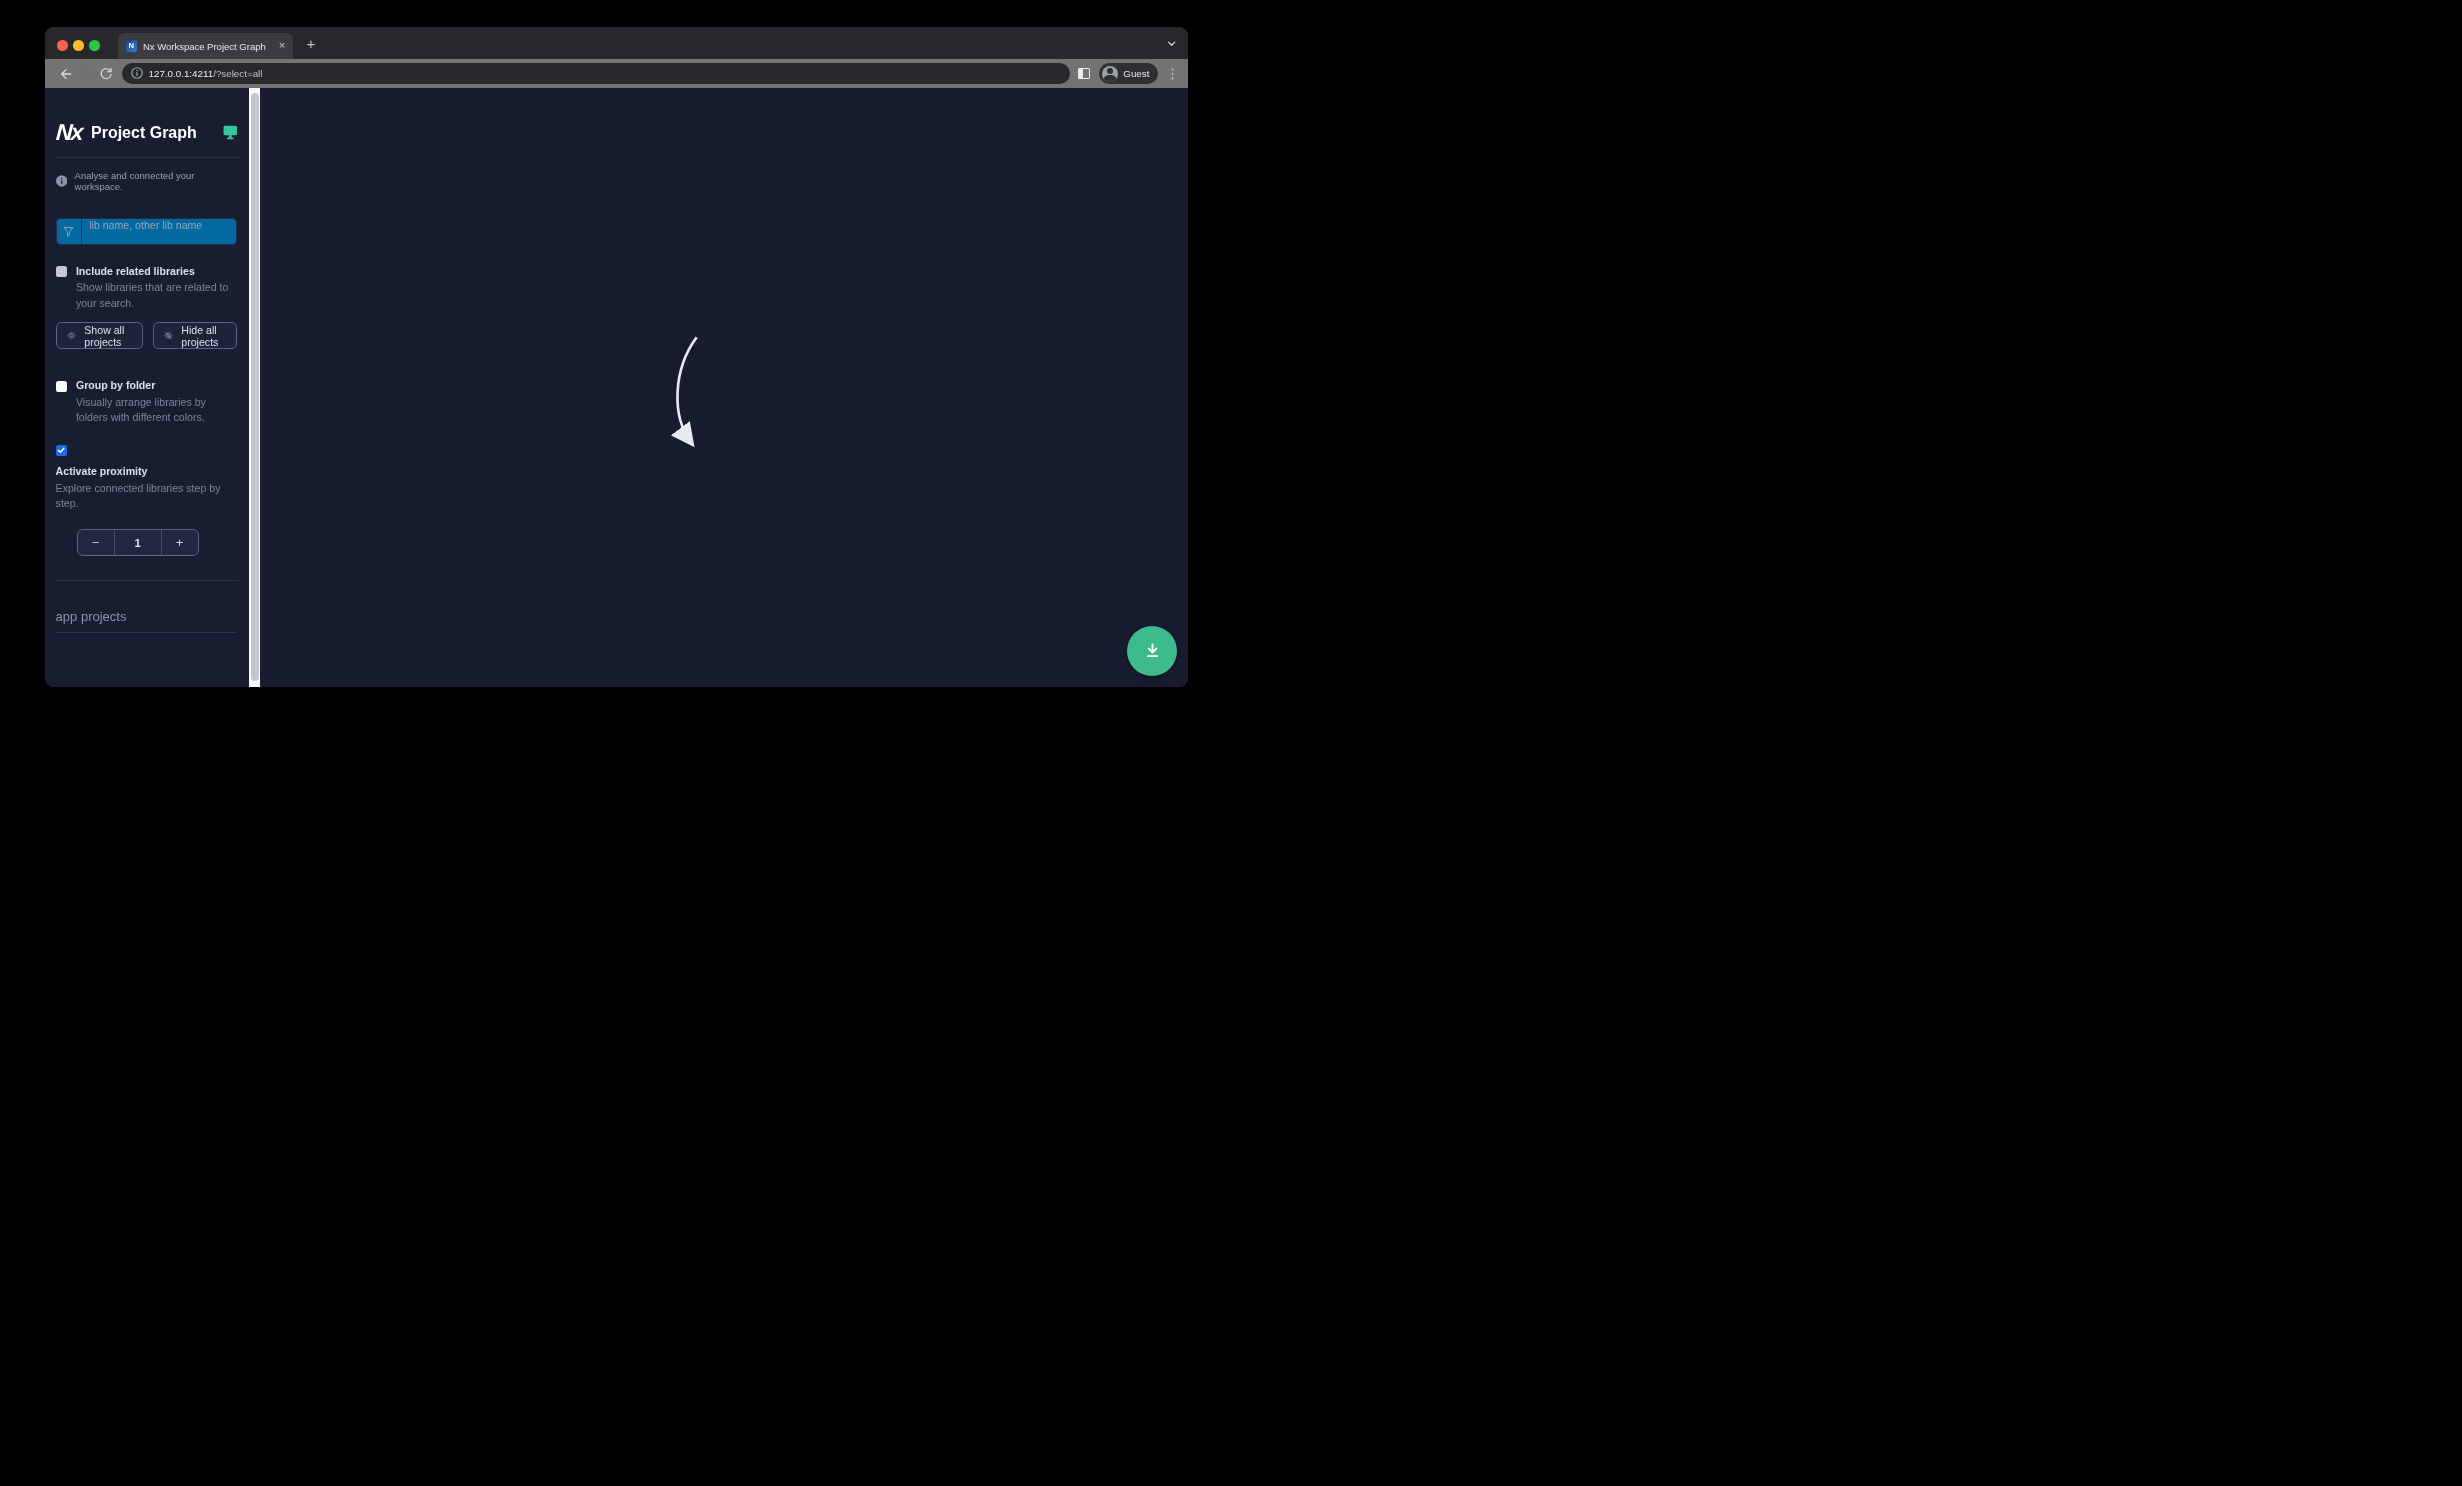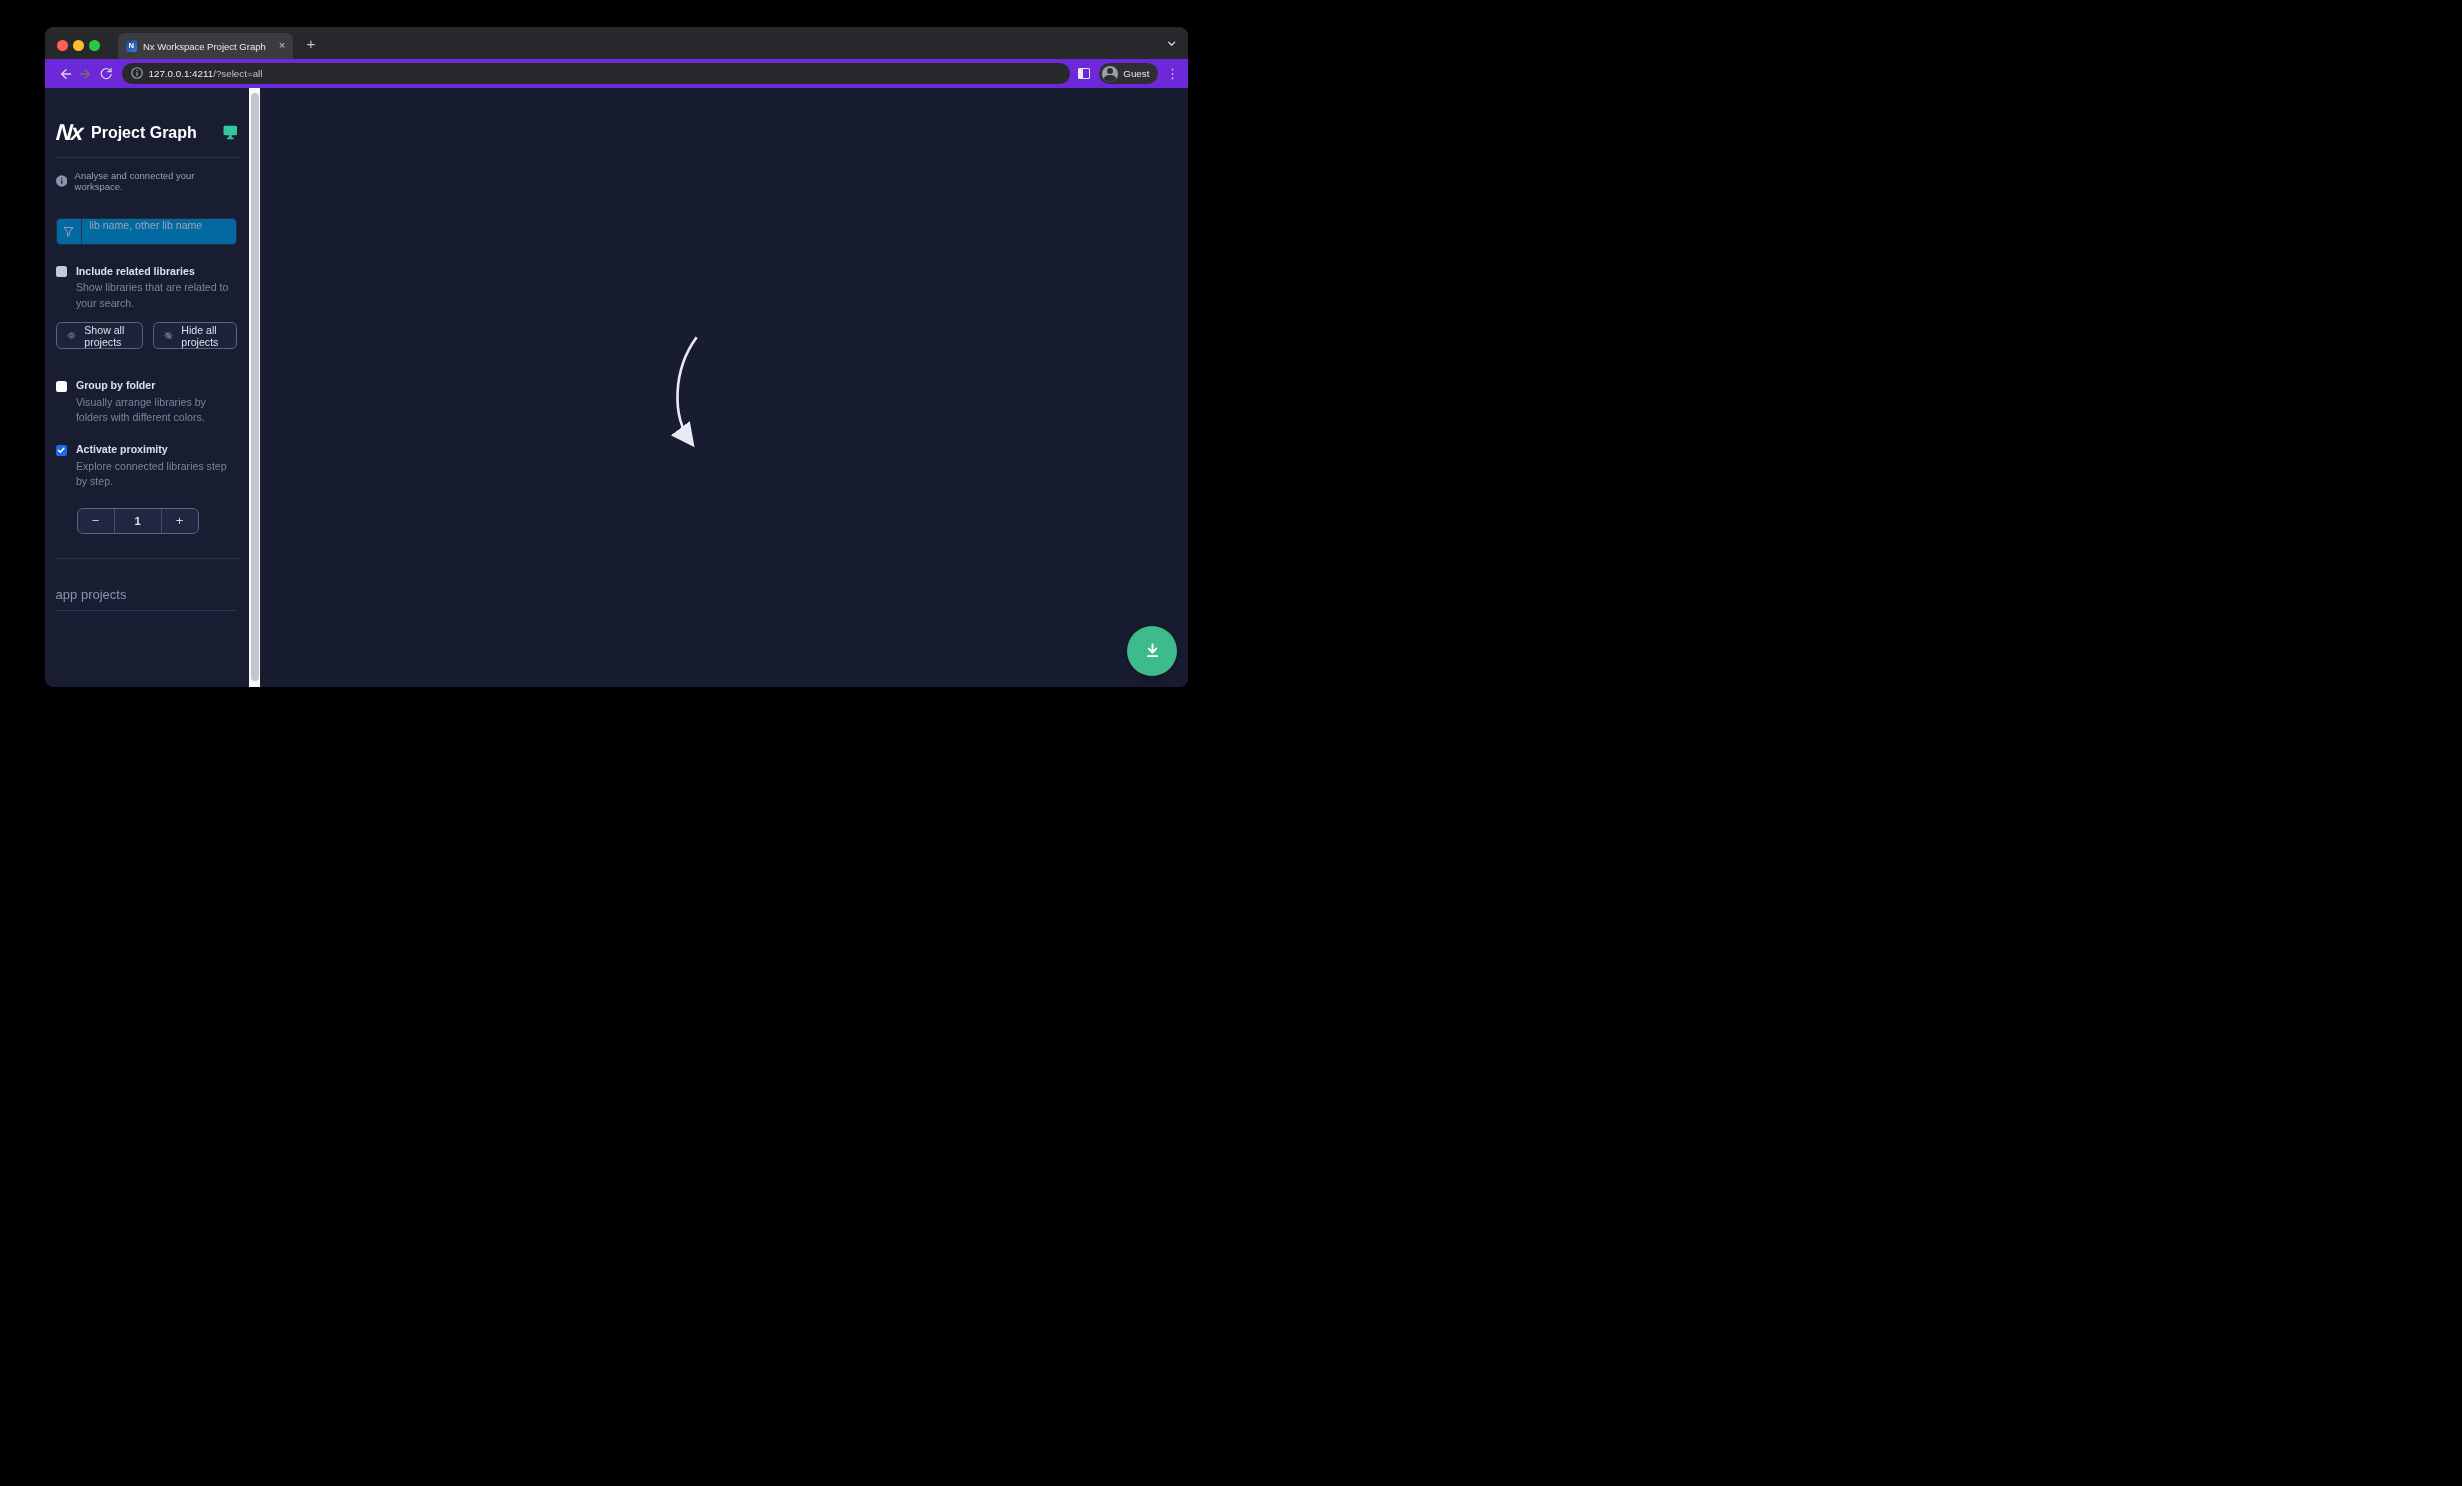--- a/index.html
+++ b/index.html
@@ -24,21 +24,21 @@
   .favicon { flex:none; width:11.3px; height:11.3px; border-radius:2.3px;
              background:linear-gradient(135deg,#1b3f8f,#3f7bd8); color:#fff;
              font-size:7.6px; font-weight:bold; display:flex; align-items:center; justify-content:center; }
   .tab-title { flex:1; color:#e8eaed; font-size:9.5px; white-space:nowrap; overflow:hidden; text-overflow:ellipsis; }
   .tab-close { flex:none; color:#c3c5c9; font-size:11.3px; line-height:1; cursor:default; }
   .newtab { position:absolute; left:256px; top:6.8px; width:19.7px; height:19.7px; color:#c3c5c9;
             font-size:15px; display:flex; align-items:center; justify-content:center; border-radius:50%; }
   .strip-chevron { position:absolute; right:10.6px; top:10.6px; }
 
   
-  .toolbar { height:29px; background:#6d28d9; flex:none; display:flex; align-items:center; padding:0 9px; }
+  .toolbar { height:29px; background:#737373; flex:none; display:flex; align-items:center; padding:0 9px; }
   .nav-ic { flex:none; width:21px; height:21px; display:flex; align-items:center; justify-content:center; border-radius:50%; }
   .url-pill { flex:1; height:20.4px; margin:0 7.6px 0 4.5px; background:#27282b; border-radius:10.6px;
               display:flex; align-items:center; padding:0 9px; gap:6px; min-width:0; }
   .url-text { font-size:9.8px; white-space:nowrap; overflow:hidden; }
   .url-host { color:#e8eaed; }
   .url-path { color:#bdc1c6; }
   .panel-ic { flex:none; width:12px; height:10.6px; border:1.5px solid #e8eaed; border-left:5.3px solid #e8eaed;
               border-radius:1.5px; margin-right:9px; }
   .guest { flex:none; height:21px; background:#2e2f33; border-radius:10.6px; display:flex; align-items:center;
            padding:0 9px 0 3px; gap:5.3px; margin-right:7.6px; }
@@ -76,21 +76,21 @@
   .cb-blue { background:#1a6be8; display:flex; align-items:center; justify-content:center; }
   .tg-label { color:#dbe0ec; font-size:10.6px; font-weight:600; }
   .tg-desc { color:#7b8499; font-size:10.6px; line-height:1.45; margin-top:3.8px; }
 
   .tg-related { margin-top:19.7px; }
   .actions { margin-top:11px; display:flex; flex-direction:row; gap:9.8px; }
   .act-btn { height:27px; background:#1d2338; border:0.8px solid #5b657e; border-radius:5.3px;
              display:flex; align-items:center; gap:8.3px; padding:0 10.6px; color:#dbe0ec;
              font-size:10.6px; font-weight:500; }
   .tg-folder { margin-top:30px; }
-  .tg-prox { margin-top:17.4px; }
+  .tg-prox { margin-top:17.4px;flex-direction:column; }
 
   .stepper { margin:18px 0 0 21px; width:122px; height:26.5px; border:0.8px solid #5b657e; border-radius:6px;
              display:flex; background:#202740; overflow:hidden; }
   .step-btn { flex:none; width:36px; display:flex; align-items:center; justify-content:center;
               color:#cfd5e3; font-size:13px; }
   .step-val { flex:1; display:flex; align-items:center; justify-content:center; color:#dfe3ee;
               font-size:11.3px; font-weight:700; border-left:0.8px solid #454e68; border-right:0.8px solid #454e68; }
 
   .sb-divider { border-top:0.8px solid #2c3349; margin:24px -1.5px 0 0; }
   .section { margin-top:28px; padding-bottom:8.3px; border-bottom:0.8px solid #2e3550;

